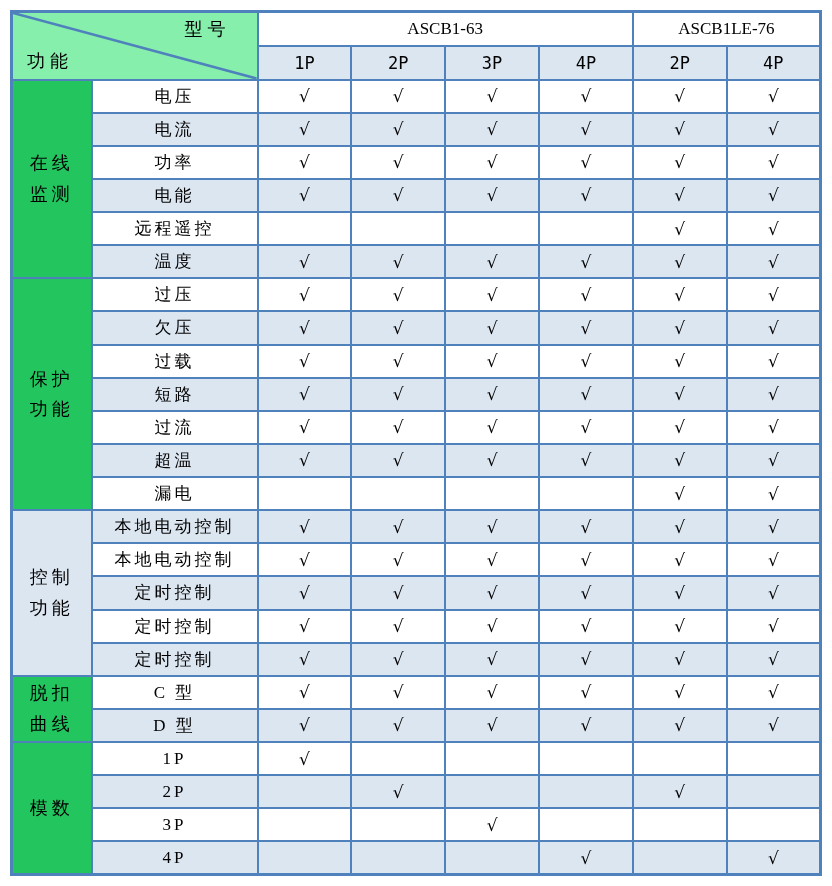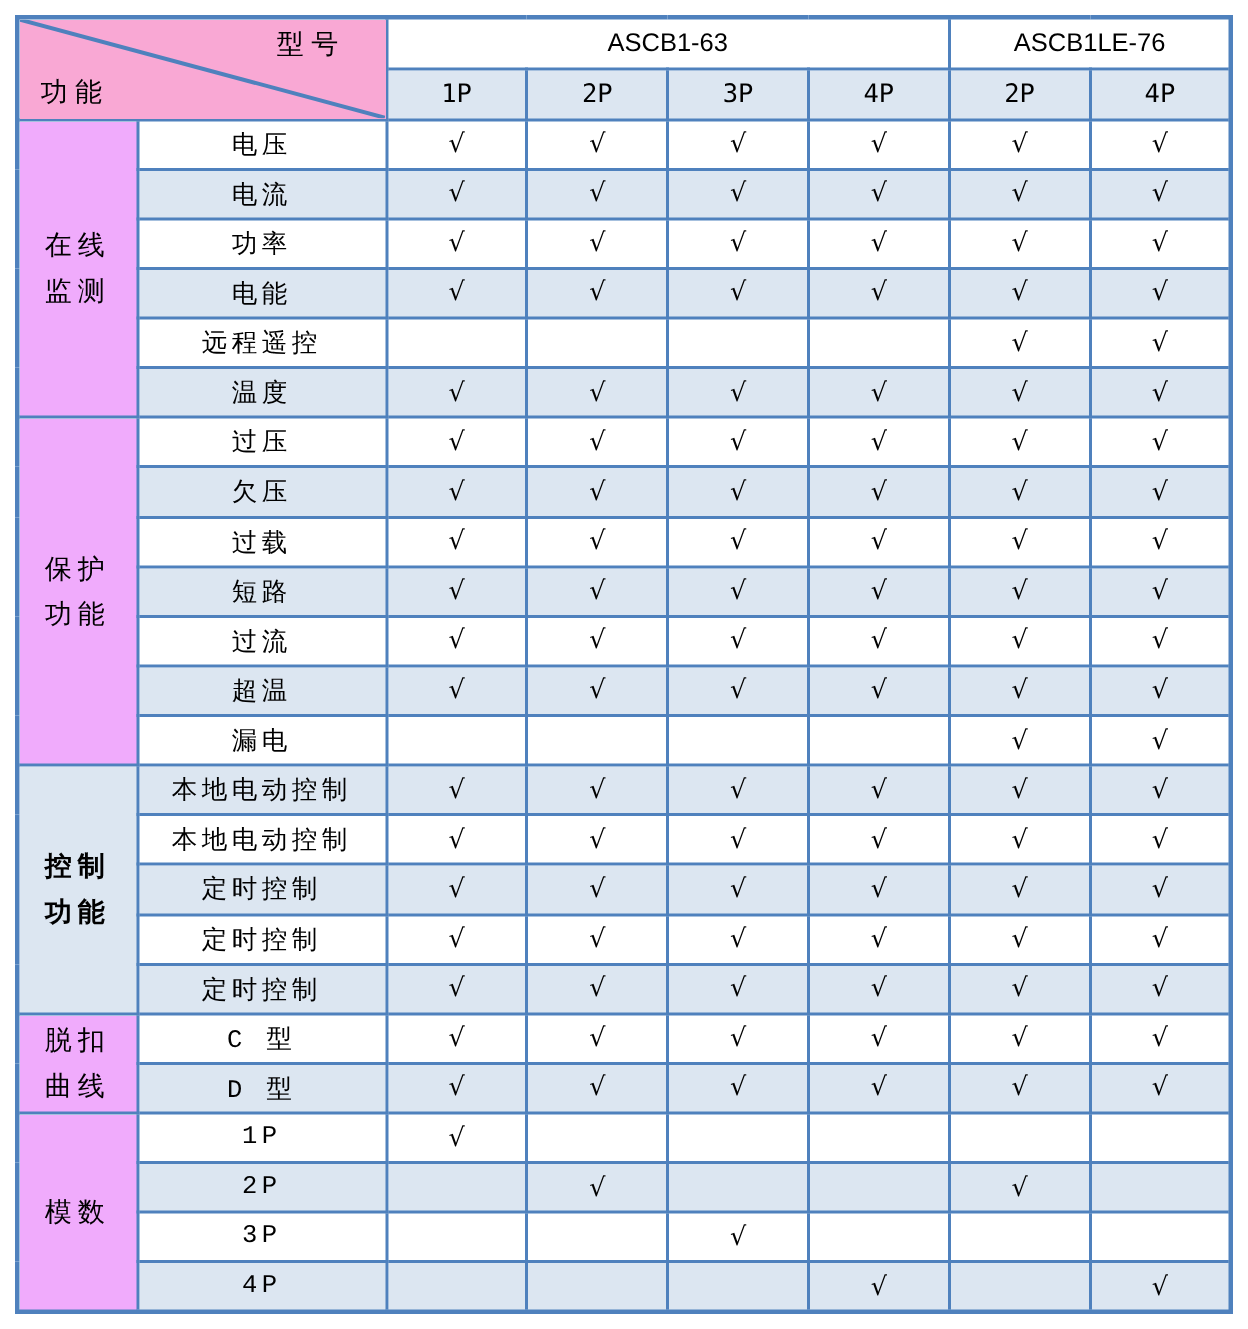--- a/index.html
+++ b/index.html
@@ -11,29 +11,29 @@
     width:812px; height:866px;
     border:3px solid var(--bd);
   }
   table.spec-table td, table.spec-table th {
     border:2px solid var(--bd);
     text-align:center; vertical-align:middle;
     padding:0; font-weight:normal; overflow:hidden;
   }
   thead tr { height:34px; }
   tbody tr { height:33px; }
-  .corner { position:relative; background:#f9a8d4; }
+  .corner { position:relative; background:#86efac; }
   .corner svg { position:absolute; left:0; top:0; width:100%; height:100%; display:block; }
   .corner-top  { position:absolute; top:4px; right:26px; font-size:18px; letter-spacing:5px; }
   .corner-bottom { position:absolute; bottom:6px; left:14px; font-size:18px; letter-spacing:5px; }
-  .model-header { background:#fff; font-family:Liberation Sans, sans-serif; font-size:17px; }
+  .model-header { background:#fff; font-family:Liberation Serif, serif; font-size:17px; }
   .pole-header  { background:var(--alt); font-family:"DejaVu Sans Mono","Liberation Sans",sans-serif; font-size:17px; }
-  .group-cell { font-size:18px; letter-spacing:4px; line-height:1.7; white-space:pre-line; background:#f0abfc; }
-  .group-cell.alt { background:var(--alt);font-weight:bold; }
-  .feature-cell { font-size:17px; letter-spacing:3px; font-family:Liberation Mono, monospace; }
+  .group-cell { font-size:18px; letter-spacing:4px; line-height:1.7; white-space:pre-line; background:#22c55e; }
+  .group-cell.alt { background:var(--alt); }
+  .feature-cell { font-size:17px; letter-spacing:3px; font-family:Liberation Serif, serif; }
   .check-cell { font-size:17px; font-family:"DejaVu Sans","Liberation Sans",sans-serif; }
   tr.alt .feature-cell, tr.alt .check-cell { background:var(--alt); }
   tr.plain .feature-cell, tr.plain .check-cell { background:#fff; }
 </style>
 </head>
 <body>
 
 <div class="page">
   <table class="spec-table">
     <colgroup>

